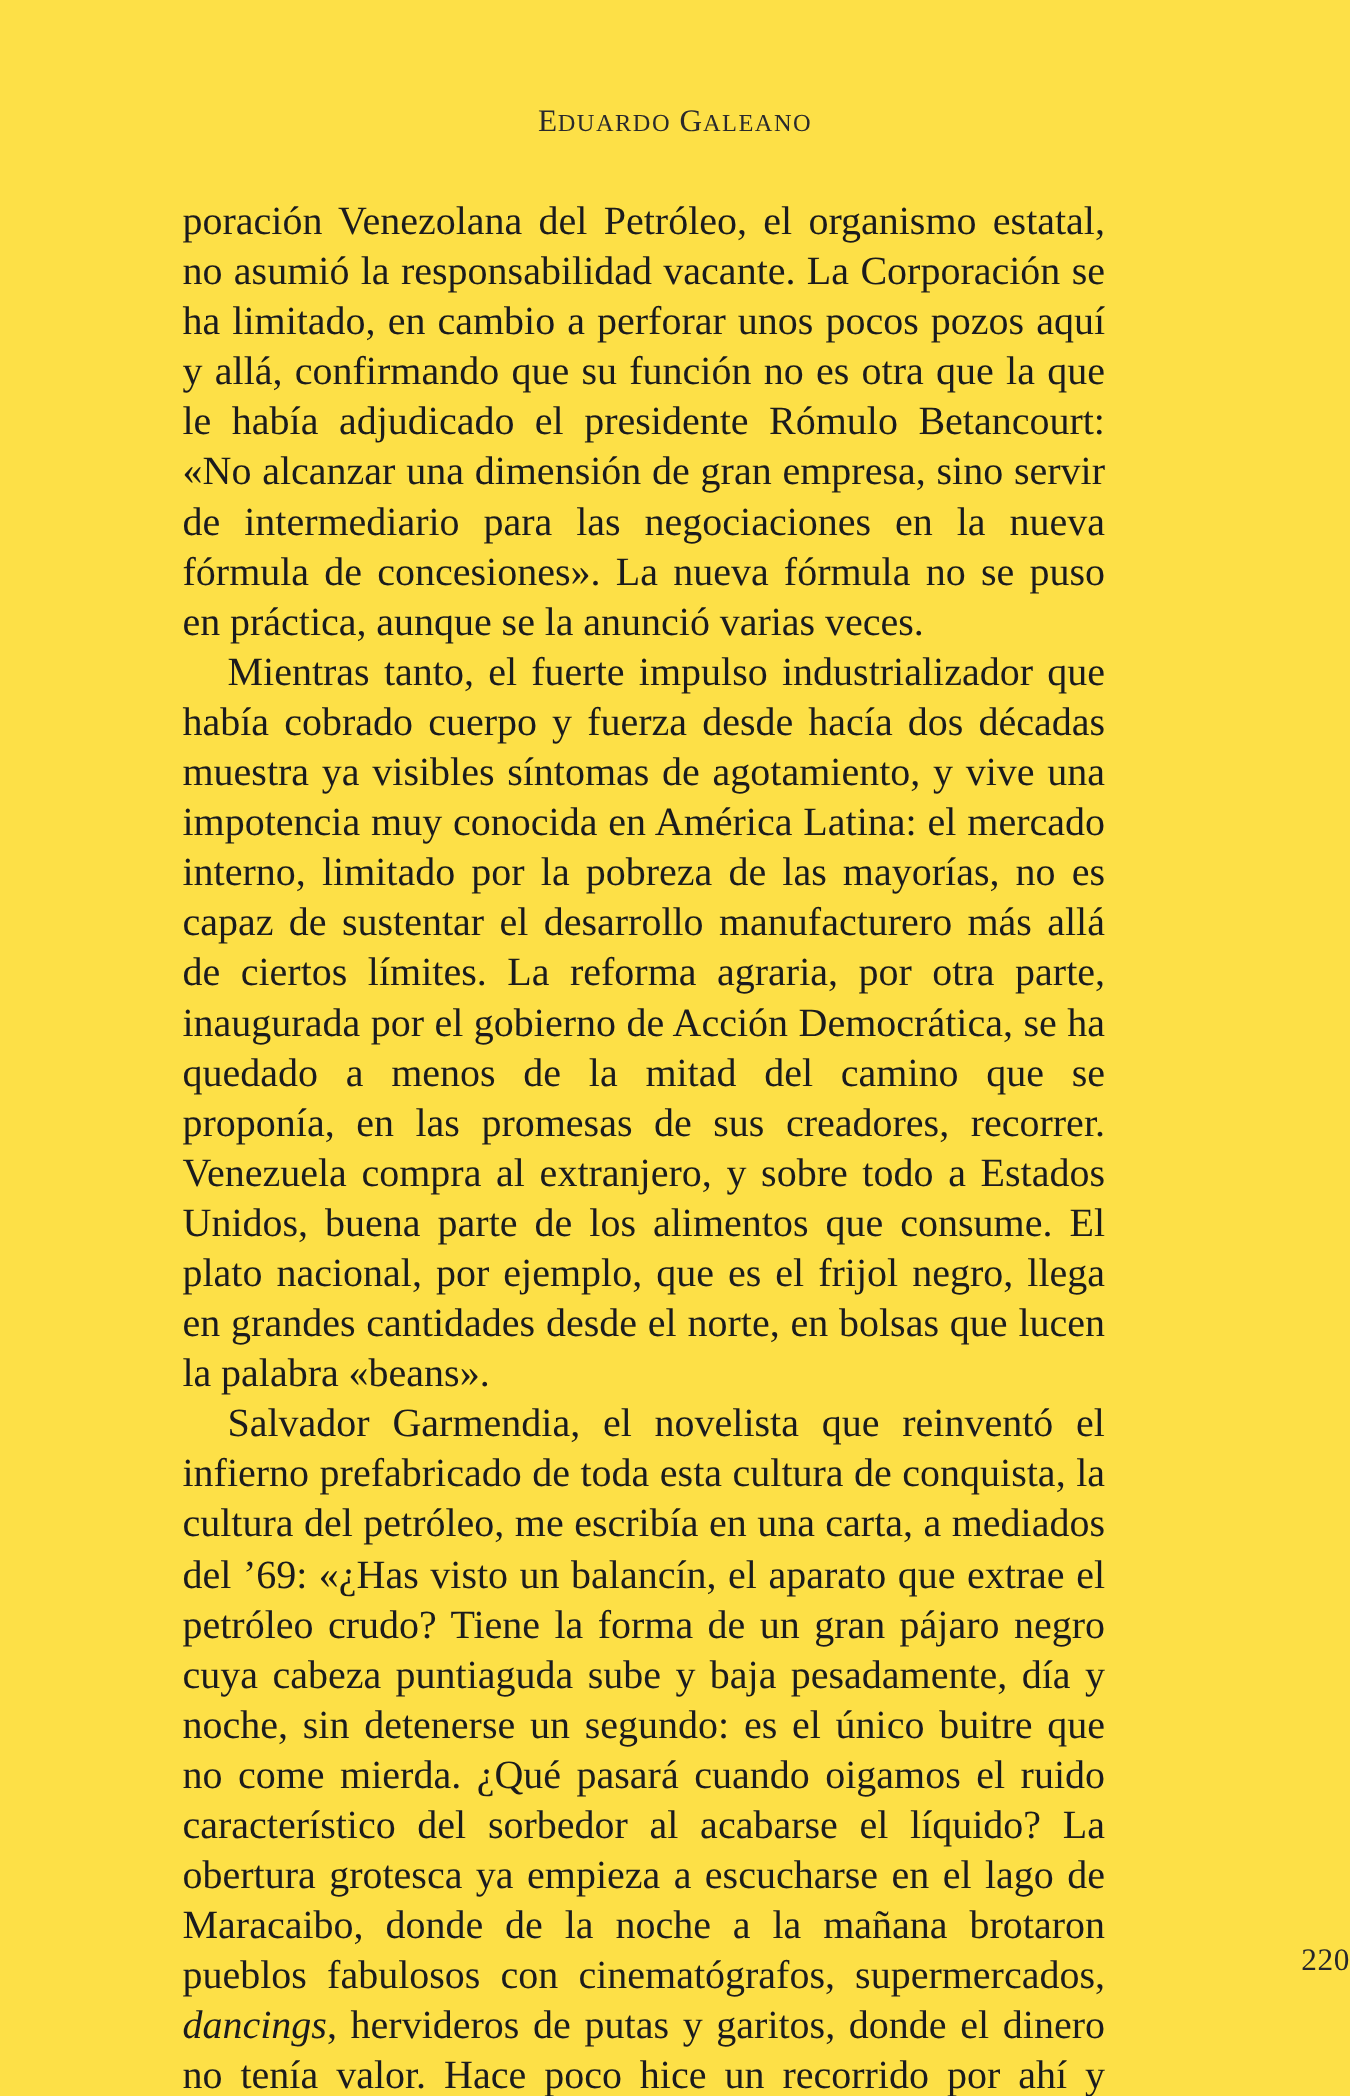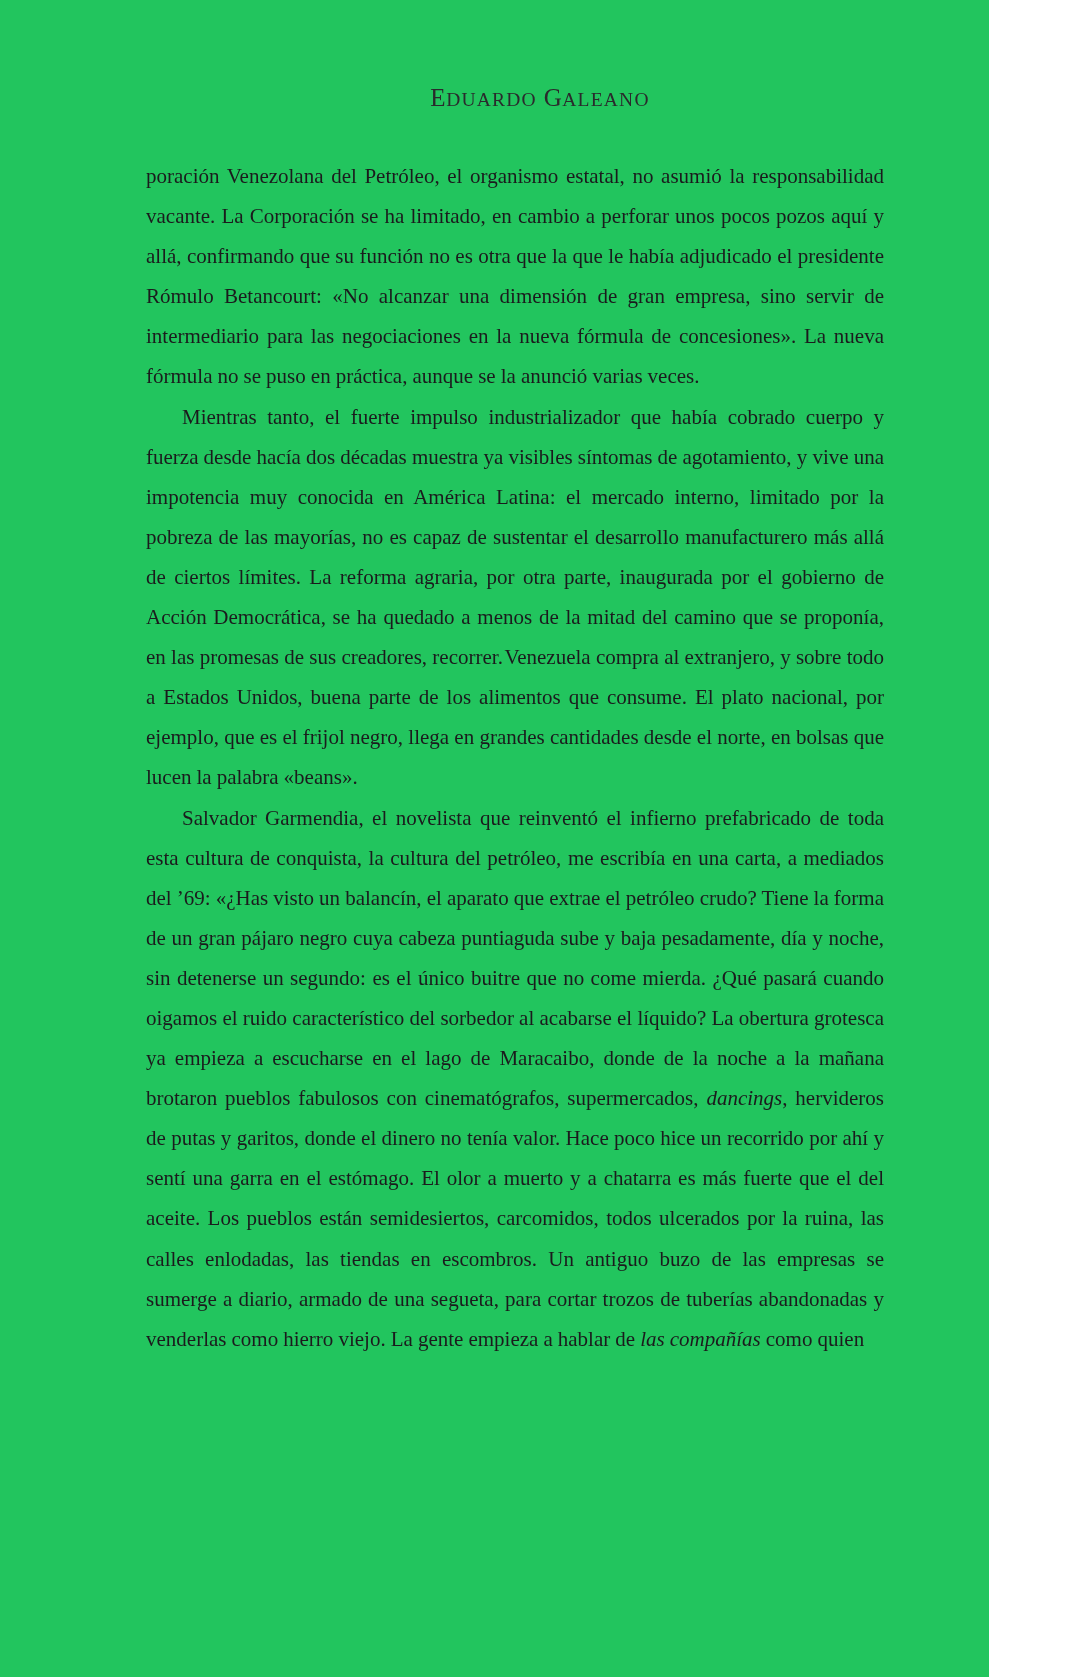--- a/index.html
+++ b/index.html
@@ -2,23 +2,23 @@
 <html><head>
 <meta charset="utf-8">
 <style>
   html, body {
     margin: 0;
     padding: 0;
     background: #ffffff;
   }
   .page {
     position: relative;
-    width: 989px;
+    width: 1080px;
     height: 1677px;
-    background: #22c55e;
+    background: #fde047;
     overflow: hidden;
     font-family: "Liberation Serif", "DejaVu Serif", serif;
     color: #1d1d1f;
   }
 
   
   .running-head {
     position: absolute;
     top: 84px;
     left: 0;
@@ -38,21 +38,21 @@
 
   
   .textblock {
     position: absolute;
     left: 146px;
     top: 156px;
     width: 738px;
   }
   p.body {
     margin: 0;
-    font-size: 21px;
+    font-size: 32px;
     line-height: 40.1px;
     text-align: justify;
     text-justify: inter-word;
     color: #1b1b1d;
     hyphens: manual;
     word-spacing: -0.2px;
     font-family: Liberation Serif, serif;
   }
   p.body + p.body {
     text-indent: 36px;

